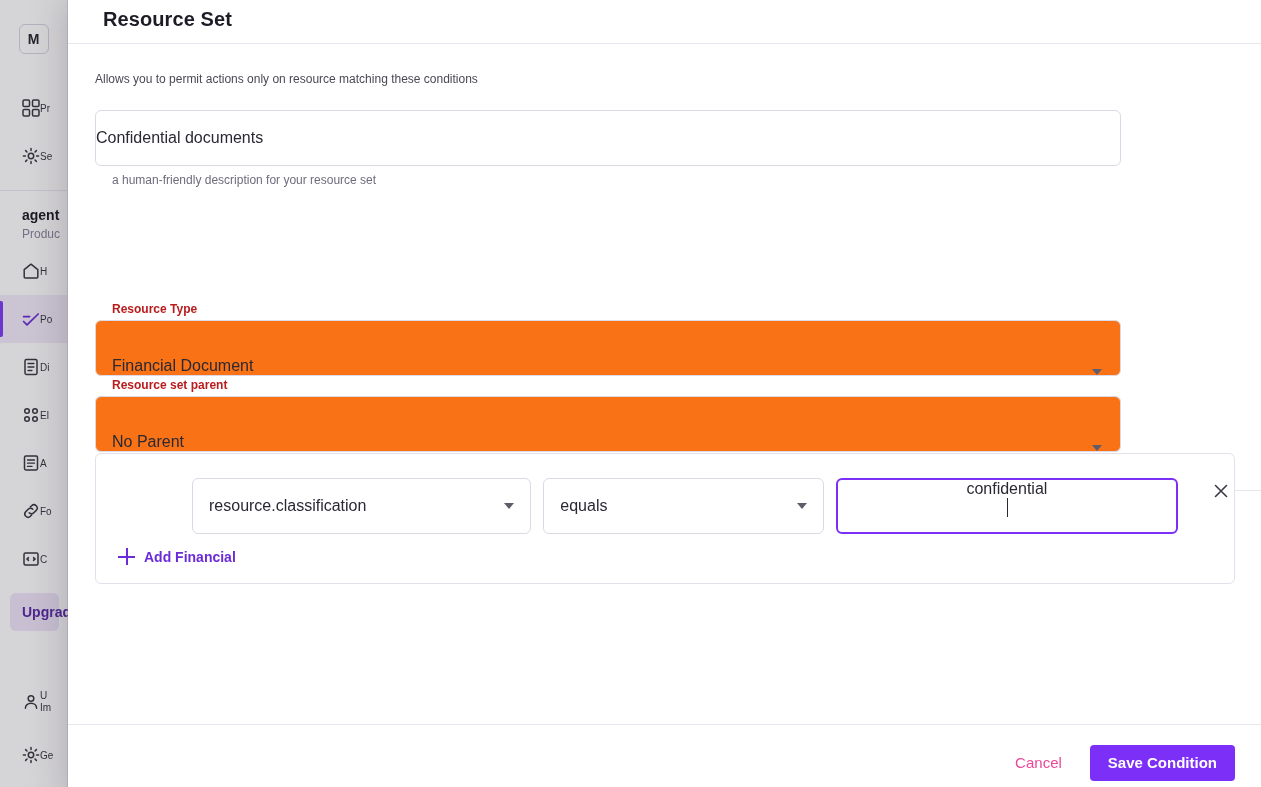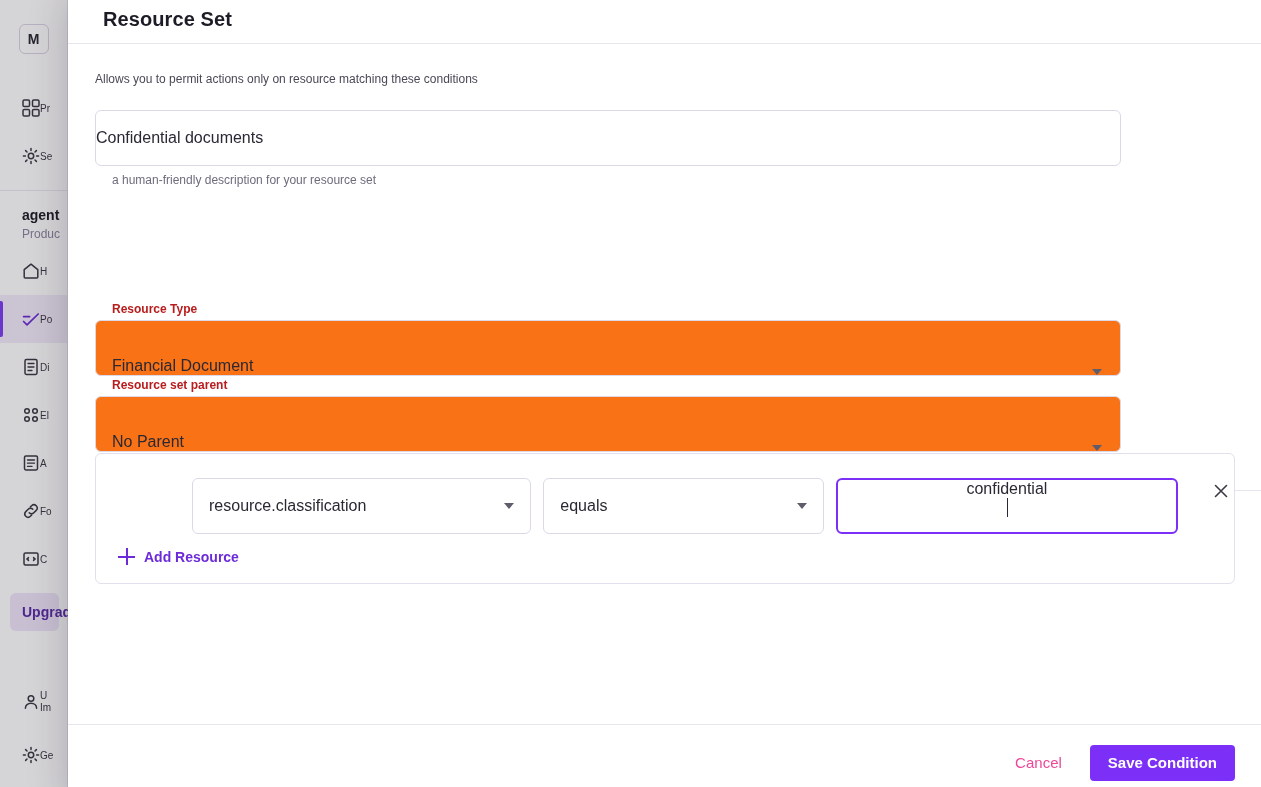--- a/index.html
+++ b/index.html
@@ -420,21 +420,21 @@
         </div>
         <div class="remove-x">
           <svg width="18" height="18" viewBox="0 0 18 18">
               <path d="M3.5 3.5l11 11M14.5 3.5l-11 11" stroke="#3b3947" stroke-width="1.6" stroke-linecap="round"></path>
             </svg>
         </div>
       </div>
 
       <div class="add-condition">
         <span class="plus"></span>
-        <span>Add Resource</span>
+        <span>Add Financial</span>
       </div>
     </div>
 
 
     <div class="modal-footer">
       <button class="cancel-btn">Cancel</button>
       <button class="save-btn">Save Condition</button>
     </div>
 
   </div>

